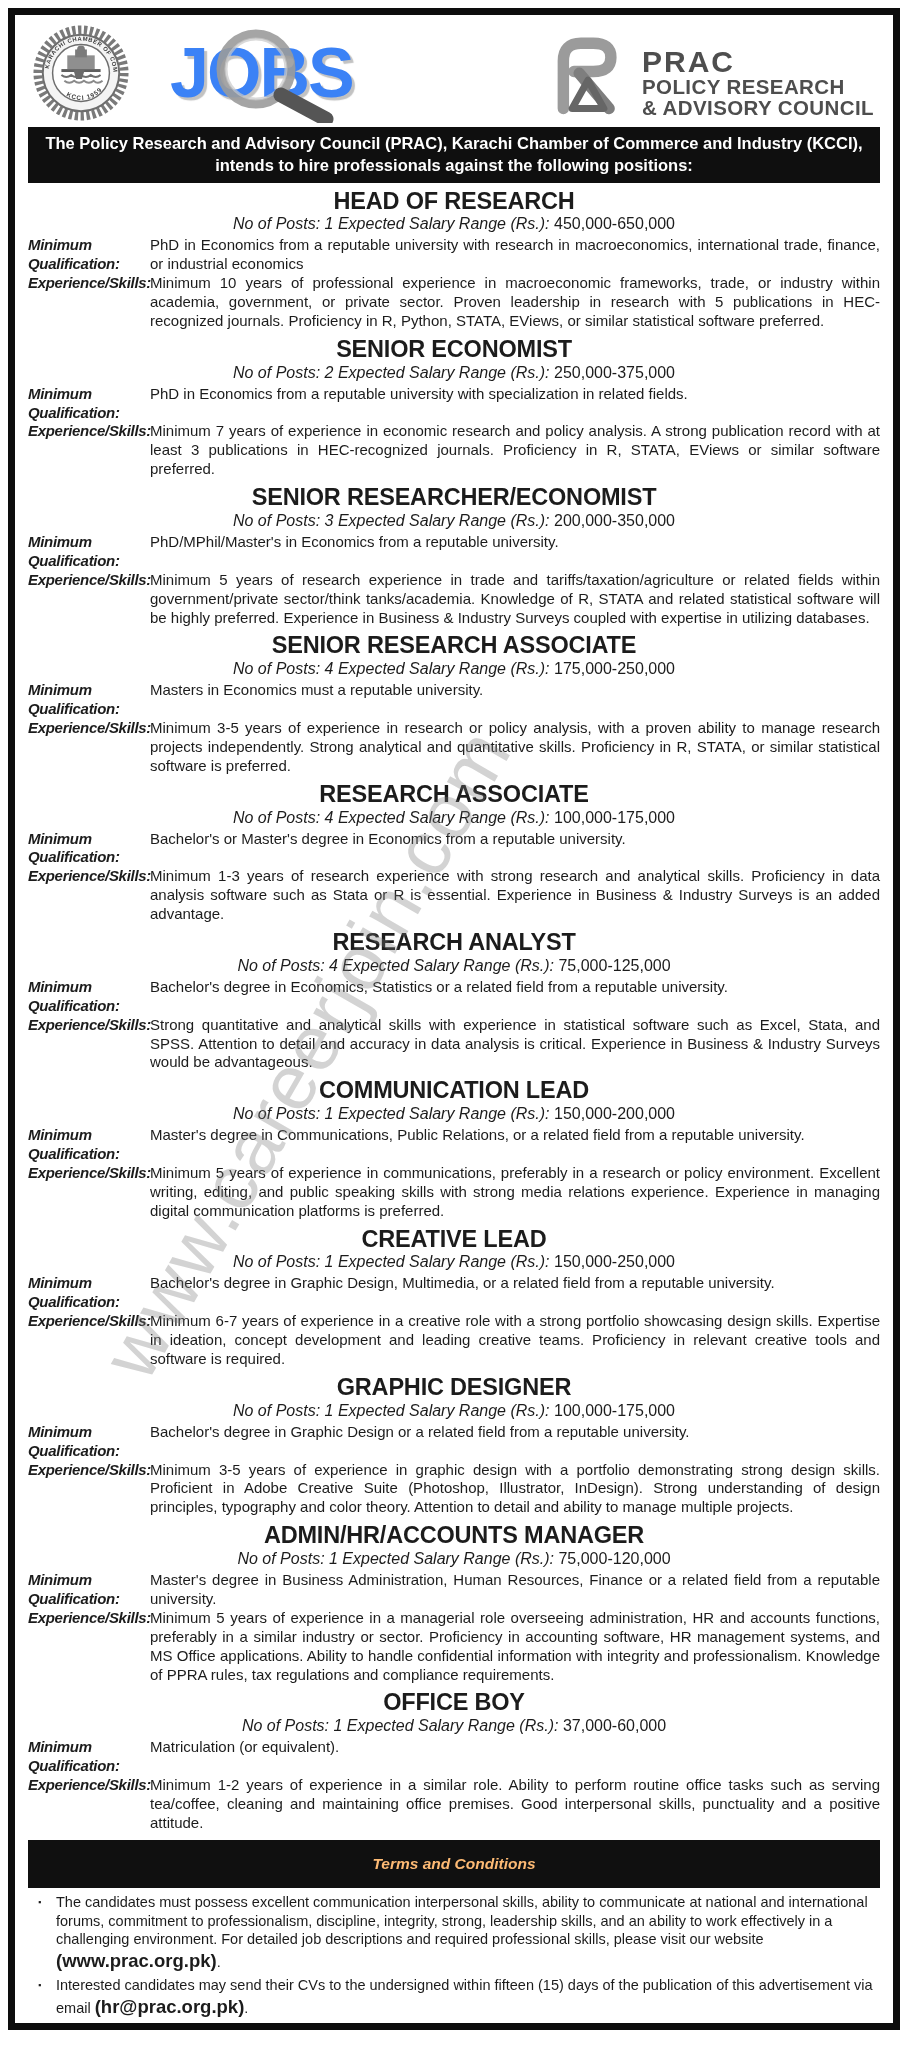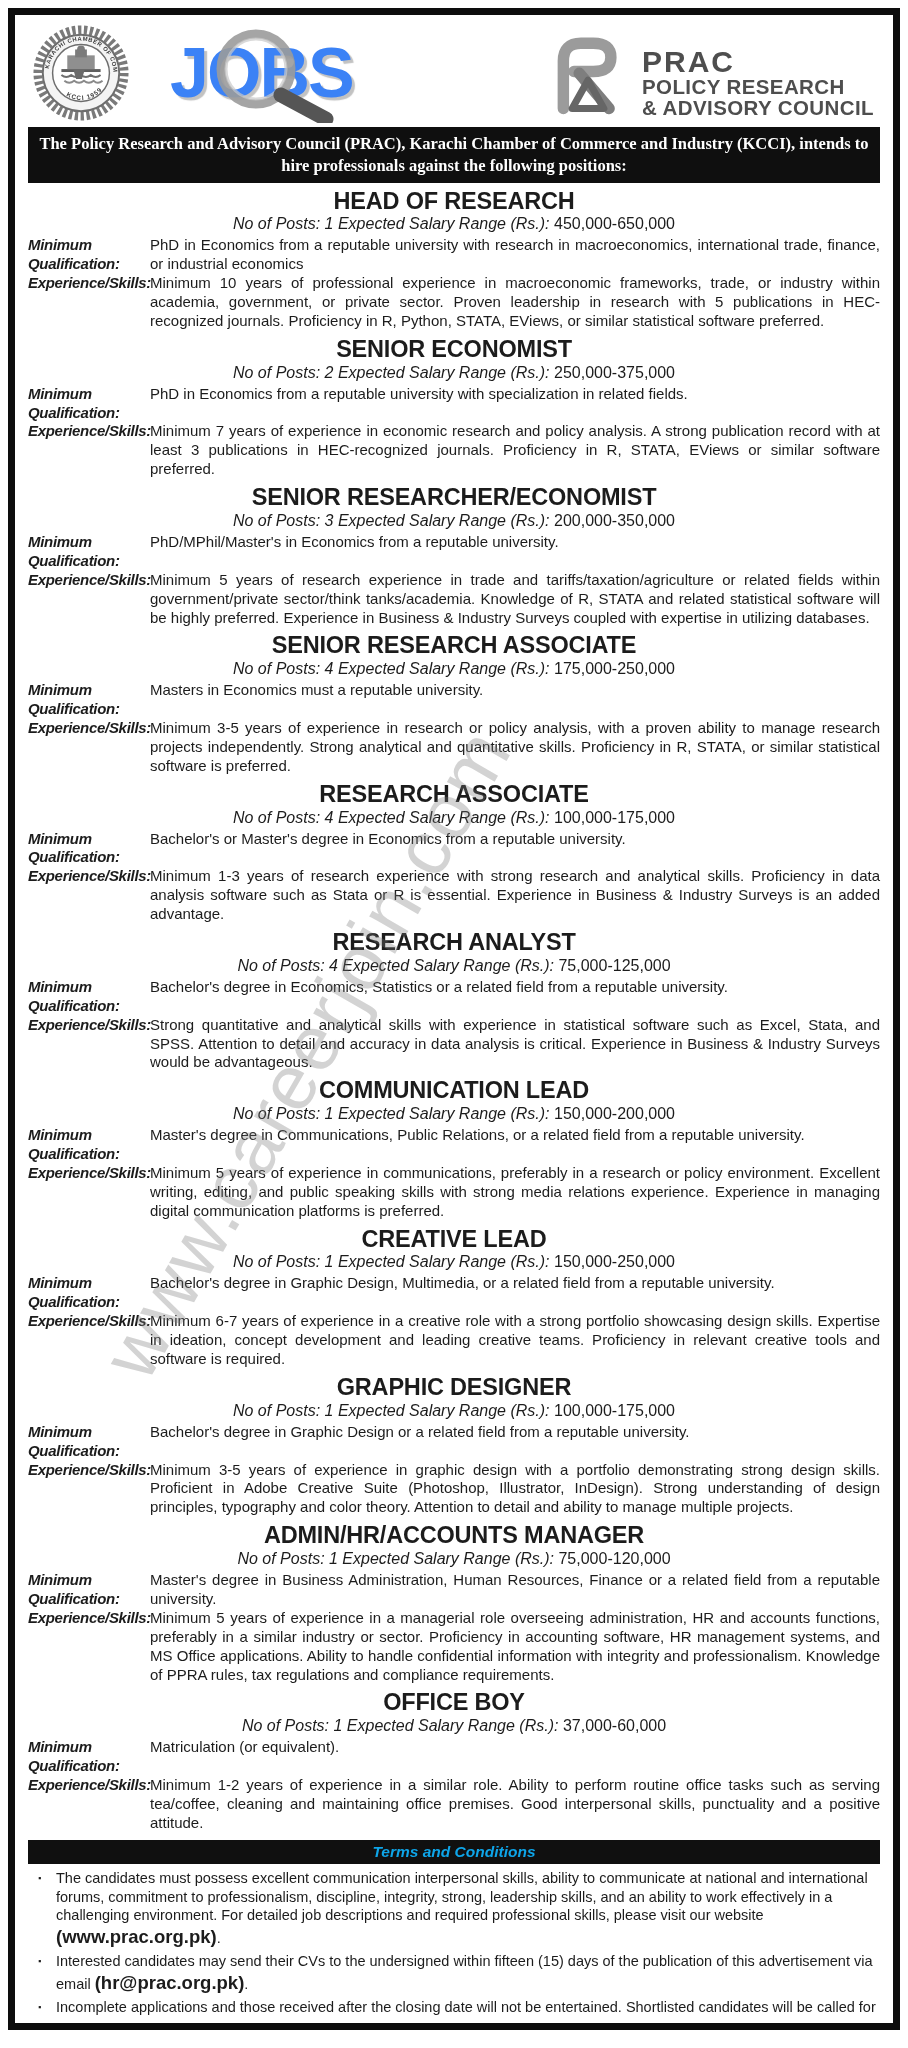--- a/index.html
+++ b/index.html
@@ -32,42 +32,42 @@
   .jobs-art svg { position:absolute; left:0; top:0; }
   .prac-block { margin-left:auto; display:flex; align-items:flex-end; gap:10px; padding-right:2px; }
   .prac-text { line-height:1.02; color:#4e4e4e; }
   .prac-name { font-size:30px; font-weight:700; letter-spacing:2px; }
   .prac-l1, .prac-l2 { font-size:20.5px; font-weight:700; letter-spacing:0.4px; }
 
   
   .banner {
     background:#0f0f0f; color:#fff;
     font-weight:700; font-size:16.5px; line-height:1.32;
-    text-align:center; padding:6px 8px;font-family:Liberation Serif, serif;
+    text-align:center; padding:6px 8px;
   }
 
   
   .job-title {
     text-align:center; font-size:23.5px; font-weight:800;
     letter-spacing:-0.2px; margin:6px 0 1px; line-height:1.1;
   }
   .posts-line {
     text-align:center; font-size:16px; font-weight:400; font-style:italic;
     margin:1px 0 3px;
   }
   .posts-line .pv { font-style:normal; }
   .job-row { display:grid; grid-template-columns:122px 1fr; font-size:15px; line-height:1.26; }
   .row-label { font-weight:700; font-style:italic; letter-spacing:-0.3px; }
   .row-text { text-align:justify; }
 
   
   .terms-bar {
-    background:#101010; color:#0ea5e9; text-align:center;
+    background:#101010; color:#fdba74; text-align:center;
     font-weight:700; font-style:italic; font-size:15.5px;
-    padding:3px 4px; margin-top:7px;
+    padding:15px 4px; margin-top:7px;
   }
   .bullets { padding:5px 4px 2px 6px; }
   .bullet { display:grid; grid-template-columns:22px 1fr; font-size:14.5px; line-height:1.3; margin-bottom:3px; }
   .bullet .dot { font-size:9px; padding-top:4px; padding-left:4px; }
   .bullet p { margin:0; text-align:left; }
   .bullet .big { font-weight:700; font-size:18.5px; }
 
   
   .watermark {
     position:absolute; left:148px; top:1288px;

